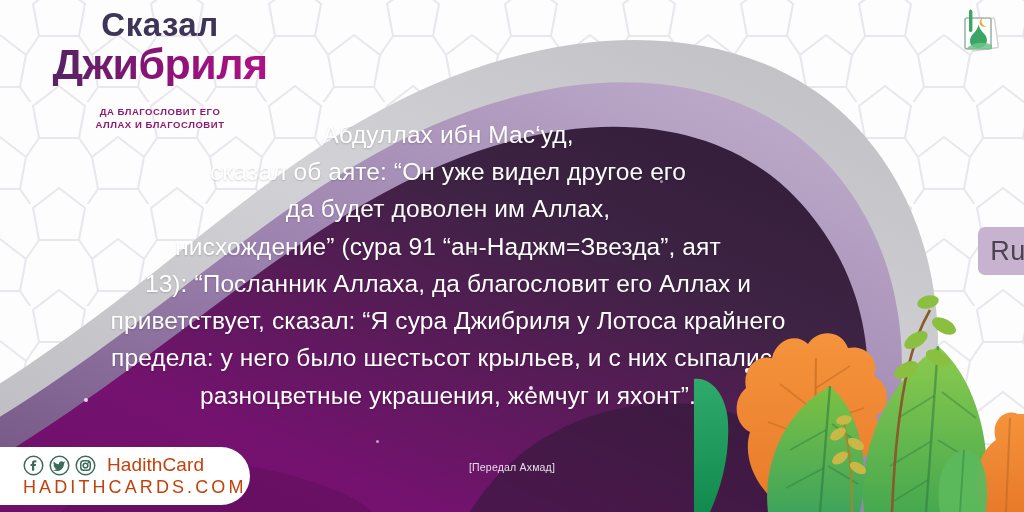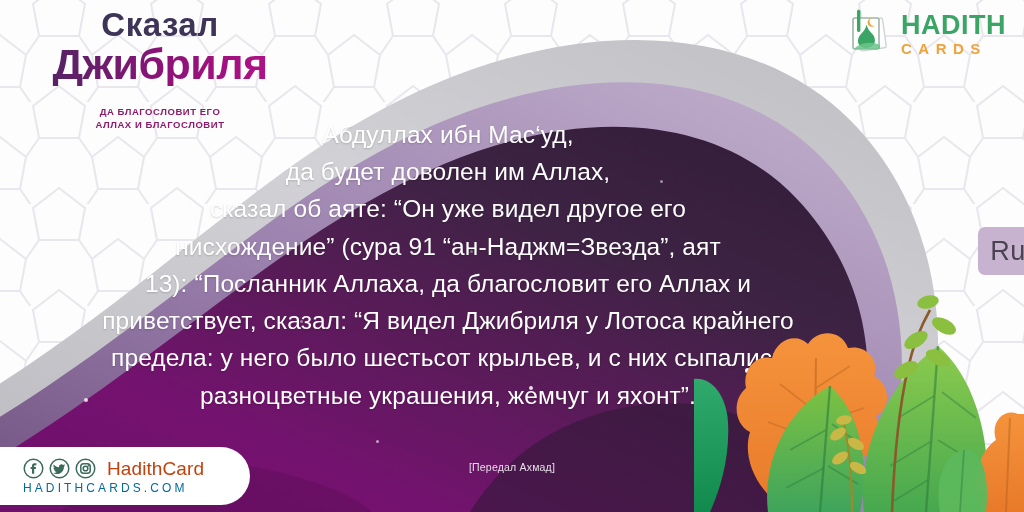--- a/index.html
+++ b/index.html
@@ -72,21 +72,21 @@
   .pill {
     position:absolute; left:-40px; top:447px;
     width:290px; height:58px;
     background:#ffffff; border-radius:29px; z-index:9;
     display:flex; flex-direction:column; justify-content:center;
     padding-left:63px;
   }
   .pill-row { display:flex; align-items:center; gap:5px; }
   .s-icon { width:21px; height:21px; flex:0 0 21px; }
   .pill-name { font-size:19px; color:#c2410c; margin-left:6px; letter-spacing:.1px; }
-  .pill-url { font-size:12px; color:#0369a1; letter-spacing:3.1px; margin-top:1px; font-weight:500; }
+  .pill-url { font-size:18px; color:#c2410c; letter-spacing:3.1px; margin-top:1px; font-weight:500; }
 
   
   .ru-badge {
     position:absolute; left:978px; top:227px;
     width:60px; height:48px;
     background:#c7b3cf; border-radius:7px;
     display:flex; align-items:center; justify-content:center;
     z-index:10;
   }
   .ru-badge span { font-size:27px; color:#4b4352; letter-spacing:.5px; }
@@ -186,33 +186,29 @@
       <g transform="rotate(-8 26 30)">
         <rect x="17" y="12" width="26" height="30" rx="2" fill="#ffffff" stroke="#cfd6d2" stroke-width="1.4"></rect>
       </g>
       <rect x="11" y="10" width="26" height="31" rx="2" fill="#ffffff" stroke="#9fb5a8" stroke-width="1.6"></rect>
       <rect x="15" y="2" width="3.4" height="22" rx="1.4" fill="#3aa564"></rect>
       <path d="M16.7 1 L18.4 5 L15 5 Z" fill="#3aa564"></path>
       <path d="M30 10 a4.4 4.4 0 1 0 3.2 7.4 a3.4 3.4 0 1 1 -3.2 -7.4 Z" fill="#f0a23c"></path>
       <path d="M24 40 C 15 40 14 31 19 26 C 22 23 24 20 24.6 16.5 C 25.2 20 27.4 23 30.4 26 C 35 31 33.6 40 24 40 Z" fill="#3aa564"></path>
       <path d="M12 41 C 18 34 30 33 38 37 L38 41 Z" fill="#6cc48b" opacity=".85"></path>
     </svg>
-    <div class="logo-text">
-      <div class="logo-hadith">HADITH</div>
-      <div class="logo-cards">CARDS</div>
-    </div>
   </div>
 
   <div class="hadith">
     <div>Абдуллах ибн Мас‘уд,</div>
+    <div>сказал об аяте: “Он уже видел другое его</div>
     <div>да будет доволен им Аллах,</div>
-    <div>сказал об аяте: “Он уже видел другое его</div>
     <div>нисхождение” (сура 91 “ан-Наджм=Звезда”, аят</div>
     <div>13): “Посланник Аллаха, да благословит его Аллах и</div>
-    <div>приветствует, сказал: “Я видел Джибриля у Лотоса крайнего</div>
+    <div>приветствует, сказал: “Я сура Джибриля у Лотоса крайнего</div>
     <div>предела: у него было шестьсот крыльев, и с них сыпались</div>
     <div>разноцветные украшения, жемчуг и яхонт”.</div>
   </div>
 
   <div class="narrator">[Передал Ахмад]</div>
 
   <div class="ru-badge">
     <span>Ru</span>
   </div>
 

